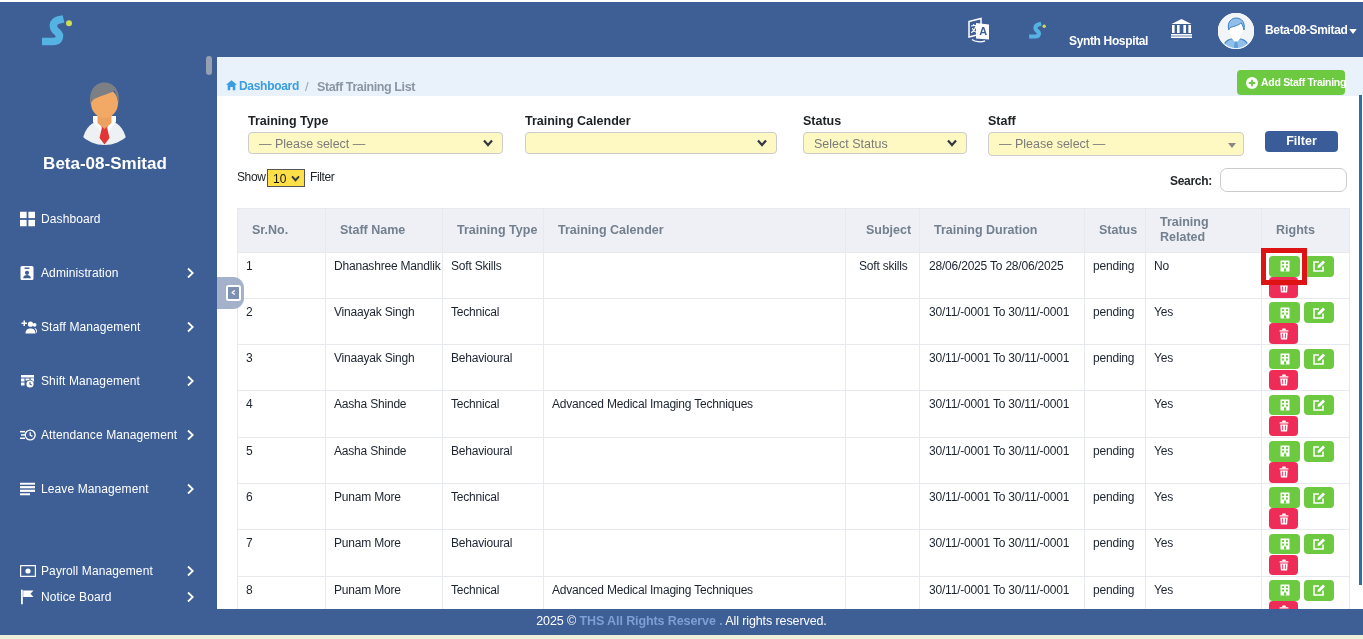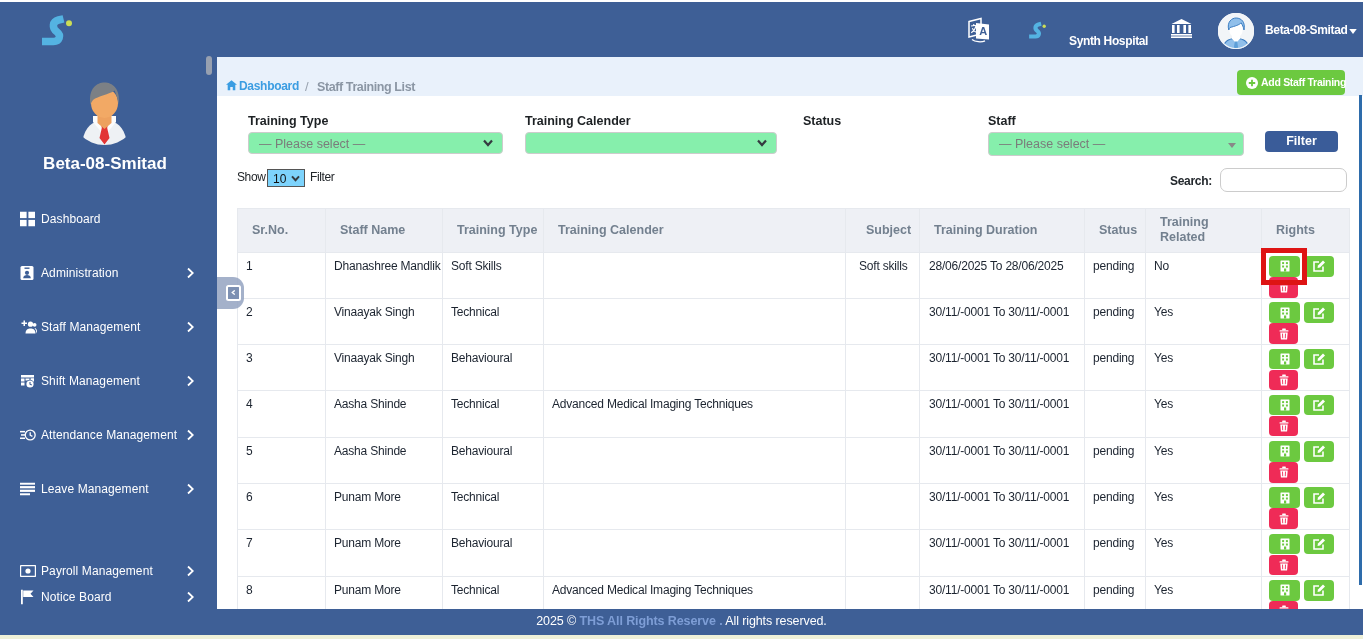--- a/index.html
+++ b/index.html
@@ -13,21 +13,21 @@
   .menu-item { position:absolute; left:0; width:217px; height:54px; color:#fff; z-index:5; }
   .menu-item .mi-txt { position:absolute; left:41px; top:50%; transform:translateY(-50%); font-size:12px; letter-spacing:.1px; }
   .menu-item svg.mi-ic { position:absolute; left:20px; top:50%; transform:translateY(-50%); }
   .menu-item svg.chev { position:absolute; left:187px; top:50%; transform:translateY(-50%); }
   #main { position:absolute; left:217px; top:57px; width:1146px; height:552px; background:#fff; z-index:2; }
   #breadcrumb { position:absolute; left:0; top:0; width:1146px; height:39px; background:#e9f1fb; }
   #footer { position:absolute; left:0; top:609px; width:1363px; height:26px; background:#3e5f96; color:#fff; font-size:12.5px; letter-spacing:-0.1px; text-align:center; line-height:25px; z-index:4; }
   #bottomstrip { position:absolute; left:0; top:635px; width:1363px; height:4px; background:#eef0d8; z-index:4; }
   .nav-txt { position:absolute; color:#fff; font-weight:bold; font-size:12px; letter-spacing:-0.35px; z-index:5; }
   .flabel { position:absolute; font-size:12.5px; font-weight:bold; color:#1d2124; }
-  .fselect { position:absolute; height:22px; border:1px solid #ccc; border-radius:4px; background:#86efac; font-size:12.5px; color:#7b7b7b; }
+  .fselect { position:absolute; height:22px; border:1px solid #ccc; border-radius:4px; background:#fef9c3; font-size:12.5px; color:#7b7b7b; }
   .fselect .ph { position:absolute; left:10px; top:3.5px; }
   #dtable { position:absolute; left:20px; top:150.5px; border-collapse:collapse; table-layout:fixed; width:1112px; font-size:12px; color:#1c2430; }
   #dtable th, #dtable td { border:1px solid #e6e9ee; vertical-align:top; text-align:left; overflow:hidden; white-space:nowrap; }
   #dtable thead th { background:#eef0f5; color:#73808f; font-weight:bold; font-size:12.5px; letter-spacing:0; height:44px; padding:6px 2px 6px 14px; vertical-align:middle; }
   #dtable tbody td { height:46.3px; padding:6px 0 4px 8px; background:#fff; letter-spacing:-0.2px; }
   .acts { position:relative; width:100%; height:100%; }
   .btn { position:absolute; border-radius:4px; }
   .bg1 { left:7px; top:3.5px; width:31px; height:20.5px; background:#6cc940; }
   .bg2 { left:42px; top:3.5px; width:30px; height:20.5px; background:#6cc940; }
   .br1 { left:7px; top:24.5px; width:29px; height:20.5px; background:#ef2b57; }
@@ -242,30 +242,36 @@
       <span class="ph">— Please select —</span>
     <svg class="abs" style="right:9px;top:6px;" width="10" height="8" viewBox="0 0 10 8">
         <path d="M1 1.5 L5 6 L9 1.5" fill="none" stroke="#343a40" stroke-width="2.2"></path>
       </svg>
     </div>
   <div class="fselect" style="left:308px;top:75px;width:252px;">
     <svg class="abs" style="right:9px;top:6px;" width="10" height="8" viewBox="0 0 10 8">
         <path d="M1 1.5 L5 6 L9 1.5" fill="none" stroke="#343a40" stroke-width="2.2"></path>
       </svg>
     </div>
+  <div class="fselect" style="left:586px;top:75px;width:164px;">
+      <span class="ph">Select Status</span>
+    <svg class="abs" style="right:9px;top:6px;" width="10" height="8" viewBox="0 0 10 8">
+        <path d="M1 1.5 L5 6 L9 1.5" fill="none" stroke="#343a40" stroke-width="2.2"></path>
+      </svg>
+    </div>
   <div class="fselect" style="left:771px;top:75px;width:256px;height:24px;">
       <span class="ph">— Please select —</span>
     <svg class="abs" style="right:7px;top:9.5px;" width="8" height="6" viewBox="0 0 8 6">
         <path d="M0 0 L8 0 L4 5 Z" fill="#888"></path>
       </svg>
     </div>
   <div class="abs" style="left:1048px;top:74px;width:73px;height:21px;background:#3a5c99;border-radius:4px;color:#fff;font-weight:bold;font-size:12.5px;text-align:center;line-height:21px;">Filter</div>
 
   <div class="abs" style="left:20px;top:113px;font-size:12px;letter-spacing:-0.4px;color:#212529">Show</div>
-  <div class="abs" style="left:50px;top:111.5px;width:38px;height:18px;border:1px solid #555;background:#7dd3fc;">
+  <div class="abs" style="left:50px;top:111.5px;width:38px;height:18px;border:1px solid #555;background:#fde047;">
     <span style="position:absolute;left:5px;top:2px;font-size:12px;color:#111">10</span>
     <svg class="abs" style="right:4px;top:5px;" width="9" height="7" viewBox="0 0 10 8">
         <path d="M1 1.5 L5 6 L9 1.5" fill="none" stroke="#343a40" stroke-width="2.2"></path>
       </svg>
     </div>
   <div class="abs" style="left:93px;top:113px;font-size:12px;letter-spacing:-0.4px;color:#212529">Filter</div>
 
   <div class="abs" style="left:953px;top:117px;font-size:12px;letter-spacing:-0.3px;font-weight:bold;color:#23282d">Search:</div>
   <div class="abs" style="left:1003px;top:111px;width:127px;height:24px;border:1px solid #ccc;border-radius:7px;background:#fff;"></div>
   <table id="dtable">

